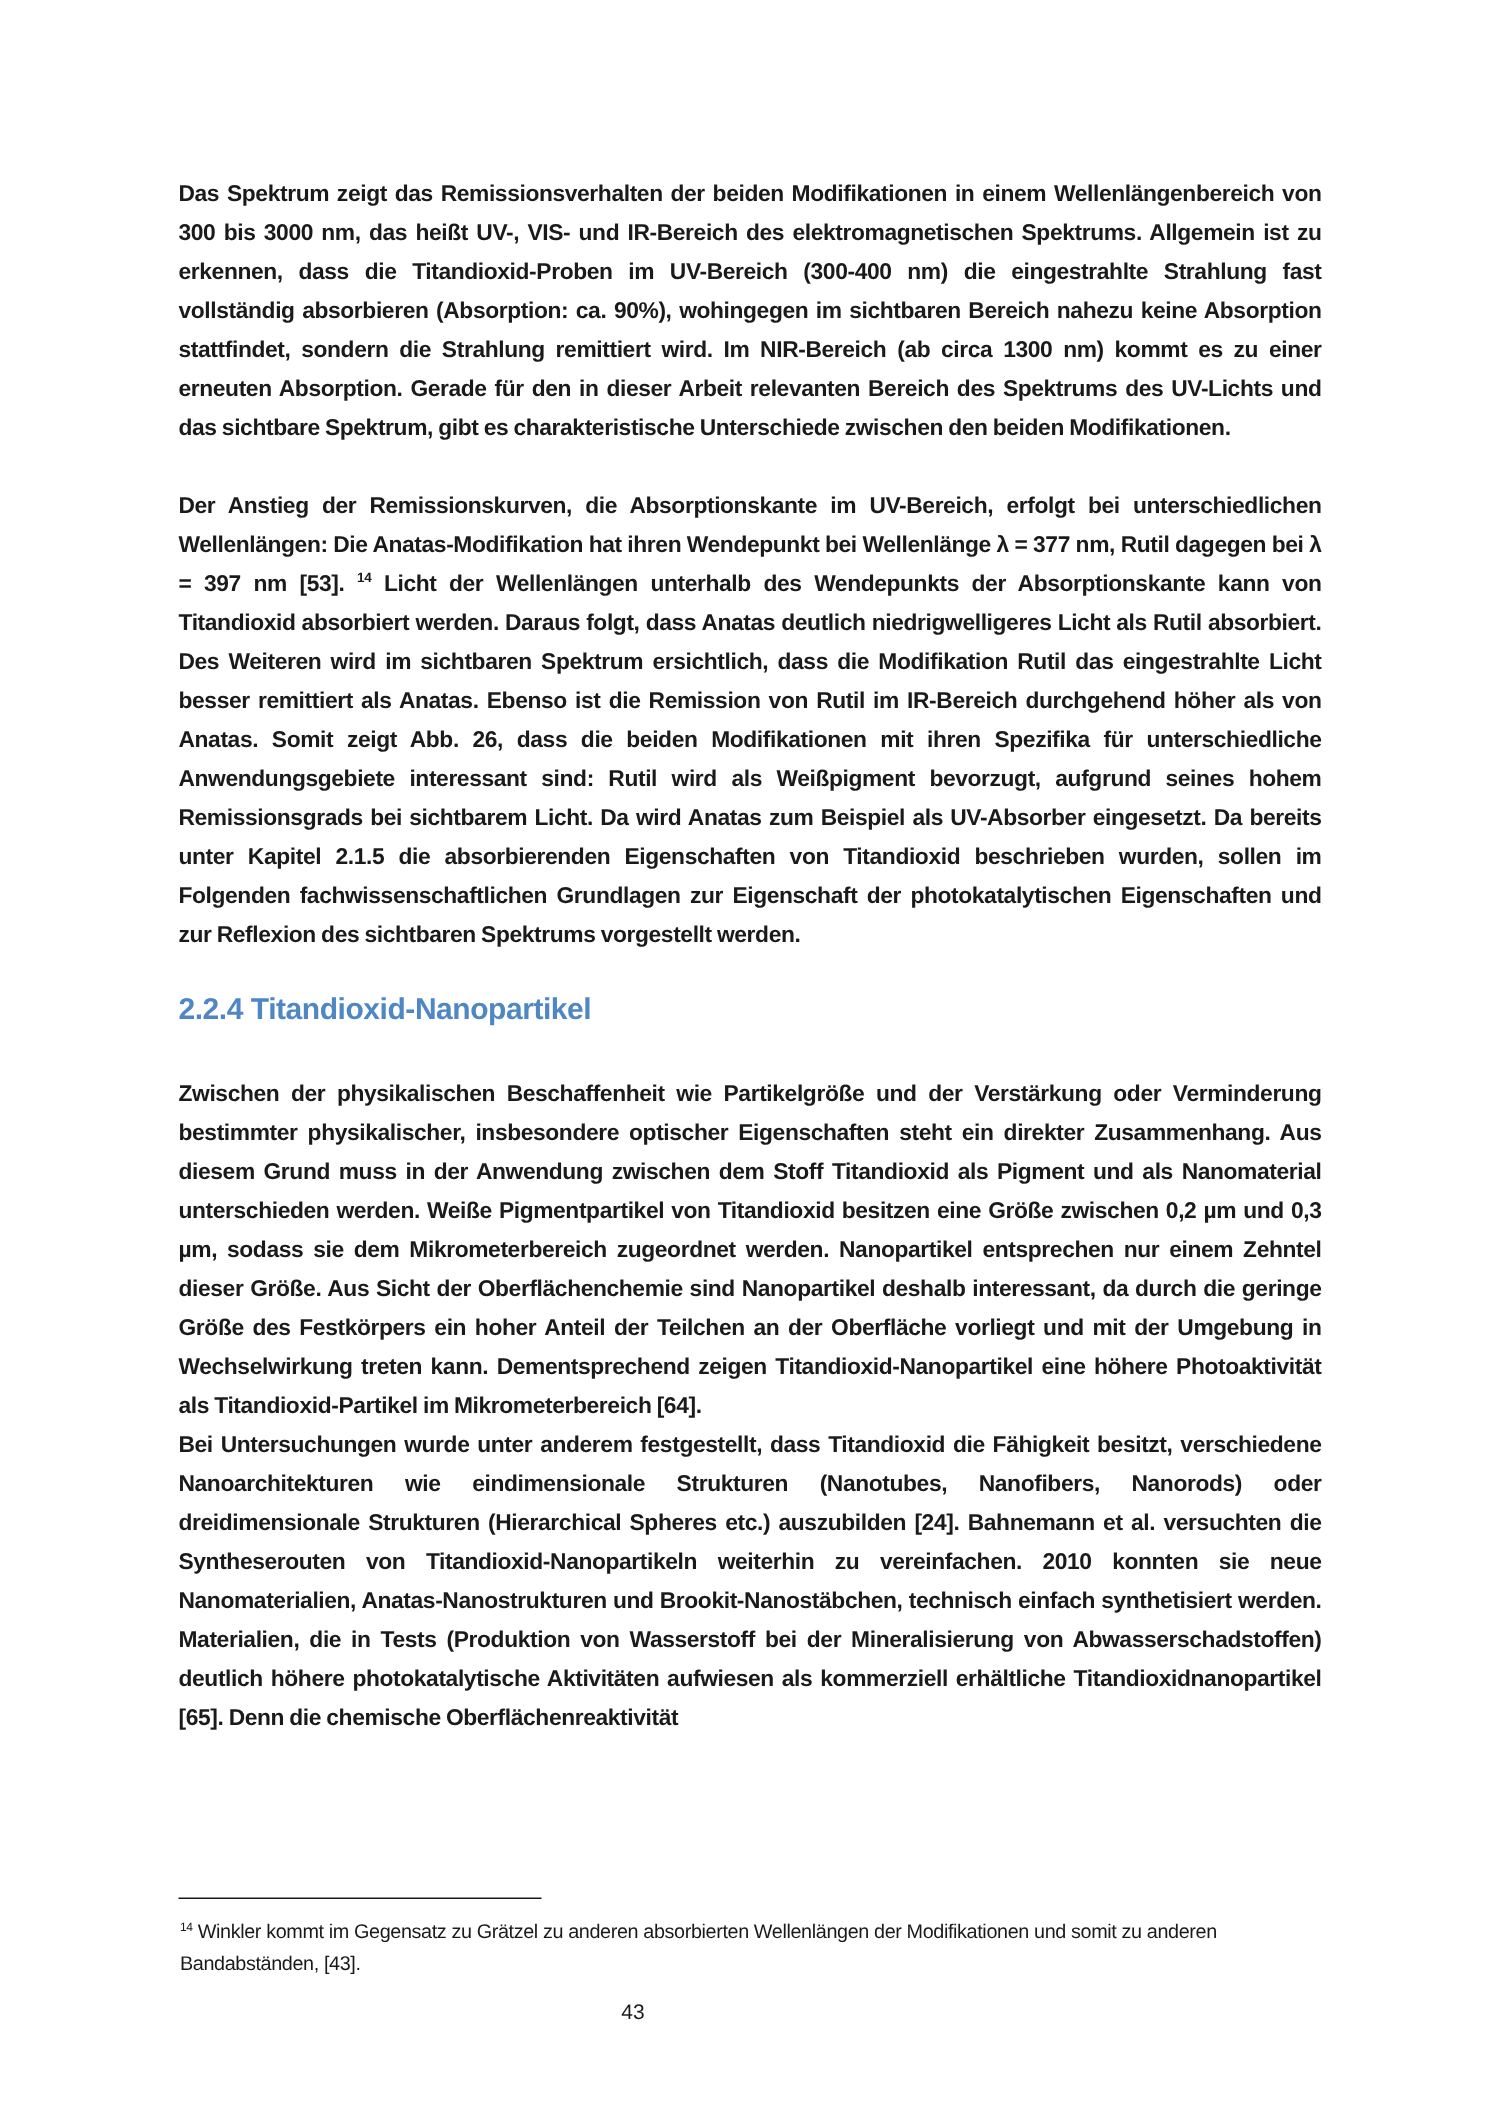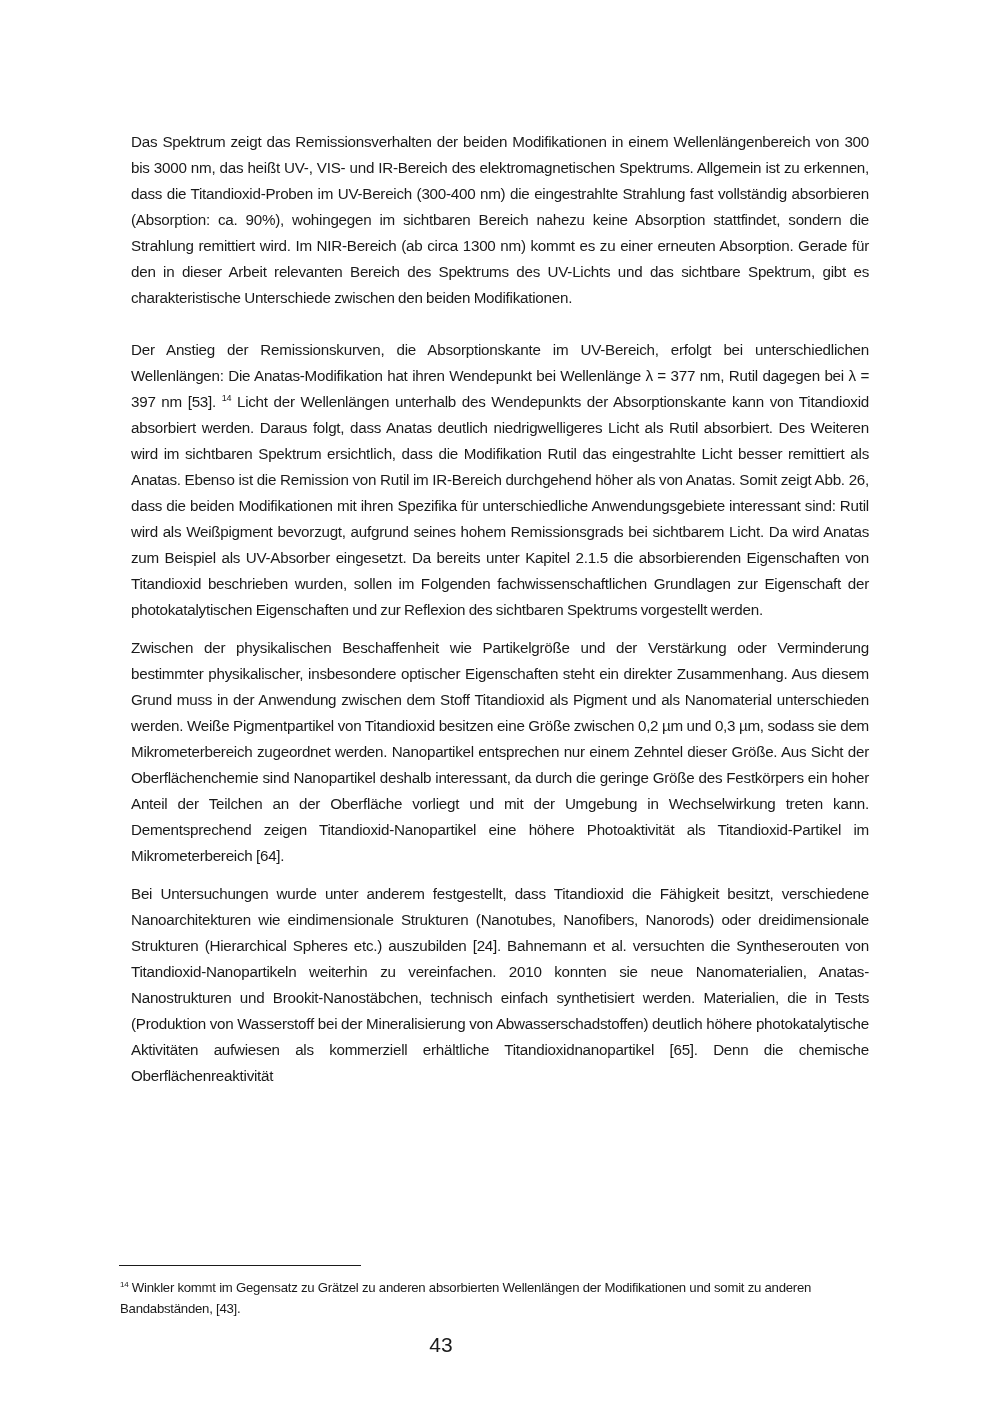--- a/index.html
+++ b/index.html
@@ -18,23 +18,24 @@
     .page {
       position: absolute;
       left: 119px;
       top: 117px;
       width: 762px;
     }
     .para {
       font-size: 15.2px;
       line-height: 26px;
       text-align: justify;
-      margin: 12px;
+      margin: 0;
       letter-spacing: -0.25px;
       word-spacing: -0.5px;
+      font-weight: bold;
     }
     .para + .para.gap { margin-top: 26px; }
     .heading {
       font-family: "Liberation Sans", sans-serif;
       font-weight: bold;
       font-size: 20px;
       color: #4f87c5;
       margin: 0;
       letter-spacing: -0.3px;
     }
@@ -64,32 +65,32 @@
     .footnote sup {
       font-size: 8px;
       vertical-align: 5px;
     }
     .page-number {
       position: absolute;
       left: 0;
       width: 844px;
       top: 1333px;
       text-align: center;
-      font-size: 21px;
-      margin-left: 19px;
+      font-size: 14px;
     }
   </style>
 </head>
 <body>
 
 <div class="page">
   <p class="para">Das Spektrum zeigt das Remissionsverhalten der beiden Modifikationen in einem Wellenlängenbereich von 300 bis 3000 nm, das heißt UV-, VIS- und IR-Bereich des elektromagnetischen Spektrums. Allgemein ist zu erkennen, dass die Titandioxid-Proben im UV-Bereich (300-400 nm) die eingestrahlte Strahlung fast vollständig absorbieren (Absorption: ca. 90%), wohingegen im sichtbaren Bereich nahezu keine Absorption stattfindet, sondern die Strahlung remittiert wird. Im NIR-Bereich (ab circa 1300 nm) kommt es zu einer erneuten Absorption. Gerade für den in dieser Arbeit relevanten Bereich des Spektrums des UV-Lichts und das sichtbare Spektrum, gibt es charakteristische Unterschiede zwischen den beiden Modifikationen.</p>
 
   <p class="para gap" style="margin-top:26px;"><span>Der Anstieg der Remissionskurven, die Absorptionskante im UV-Bereich, erfolgt bei unterschiedlichen Wellenlängen: Die Anatas-Modifikation hat ihren Wendepunkt bei Wellenlänge λ = 377 nm, Rutil dagegen bei λ = 397 nm [53]. </span><sup>14</sup><span> Licht der Wellenlängen unterhalb des Wendepunkts der Absorptionskante kann von Titandioxid absorbiert werden. Daraus folgt, dass Anatas deutlich niedrigwelligeres Licht als Rutil absorbiert. Des Weiteren wird im sichtbaren Spektrum ersichtlich, dass die Modifikation Rutil das eingestrahlte Licht besser remittiert als Anatas. Ebenso ist die Remission von Rutil im IR-Bereich durchgehend höher als von Anatas. Somit zeigt Abb. 26, dass die beiden Modifikationen mit ihren Spezifika für unterschiedliche Anwendungsgebiete interessant sind: Rutil wird als Weißpigment bevorzugt, aufgrund seines hohem Remissionsgrads bei sichtbarem Licht. Da wird Anatas zum Beispiel als UV-Absorber eingesetzt. Da bereits unter Kapitel 2.1.5 die absorbierenden Eigenschaften von Titandioxid beschrieben wurden, sollen im Folgenden fachwissenschaftlichen Grundlagen zur Eigenschaft der photokatalytischen Eigenschaften und zur Reflexion des sichtbaren Spektrums vorgestellt werden.</span></p>
 
+  <h2 class="heading" style="margin-top:21px; margin-bottom:29px; line-height:30px;">2.2.4 Titandioxid-Nanopartikel</h2>
 
   <p class="para">Zwischen der physikalischen Beschaffenheit wie Partikelgröße und der Verstärkung oder Verminderung bestimmter physikalischer, insbesondere optischer Eigenschaften steht ein direkter Zusammenhang. Aus diesem Grund muss in der Anwendung zwischen dem Stoff Titandioxid als Pigment und als Nanomaterial unterschieden werden. Weiße Pigmentpartikel von Titandioxid besitzen eine Größe zwischen 0,2 µm und 0,3 µm, sodass sie dem Mikrometerbereich zugeordnet werden. Nanopartikel entsprechen nur einem Zehntel dieser Größe. Aus Sicht der Oberflächenchemie sind Nanopartikel deshalb interessant, da durch die geringe Größe des Festkörpers ein hoher Anteil der Teilchen an der Oberfläche vorliegt und mit der Umgebung in Wechselwirkung treten kann. Dementsprechend zeigen Titandioxid-Nanopartikel eine höhere Photoaktivität als Titandioxid-Partikel im Mikrometerbereich [64].</p>
   <p class="para">Bei Untersuchungen wurde unter anderem festgestellt, dass Titandioxid die Fähigkeit besitzt, verschiedene Nanoarchitekturen wie eindimensionale Strukturen (Nanotubes, Nanofibers, Nanorods) oder dreidimensionale Strukturen (Hierarchical Spheres etc.) auszubilden [24]. Bahnemann et al. versuchten die Syntheserouten von Titandioxid-Nanopartikeln weiterhin zu vereinfachen. 2010 konnten sie neue Nanomaterialien, Anatas-Nanostrukturen und Brookit-Nanostäbchen, technisch einfach synthetisiert werden. Materialien, die in Tests (Produktion von Wasserstoff bei der Mineralisierung von Abwasserschadstoffen) deutlich höhere photokatalytische Aktivitäten aufwiesen als kommerziell erhältliche Titandioxidnanopartikel [65]. Denn die chemische Oberflächenreaktivität</p>
 </div>
 
 <div class="footnote-rule"></div>
 
 <p class="footnote"><sup>14</sup><span> Winkler kommt im Gegensatz zu Grätzel zu anderen absorbierten Wellenlängen der Modifikationen und somit zu anderen Bandabständen, [43].</span></p>
 
 <div class="page-number">43</div>

